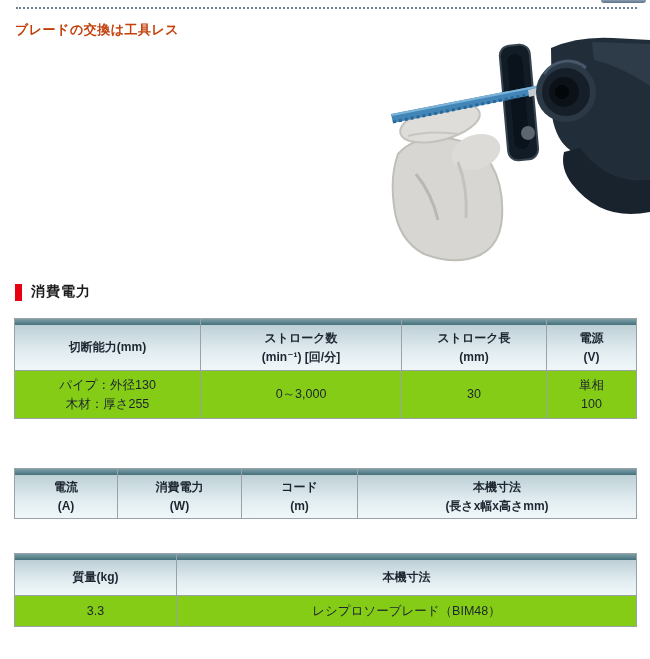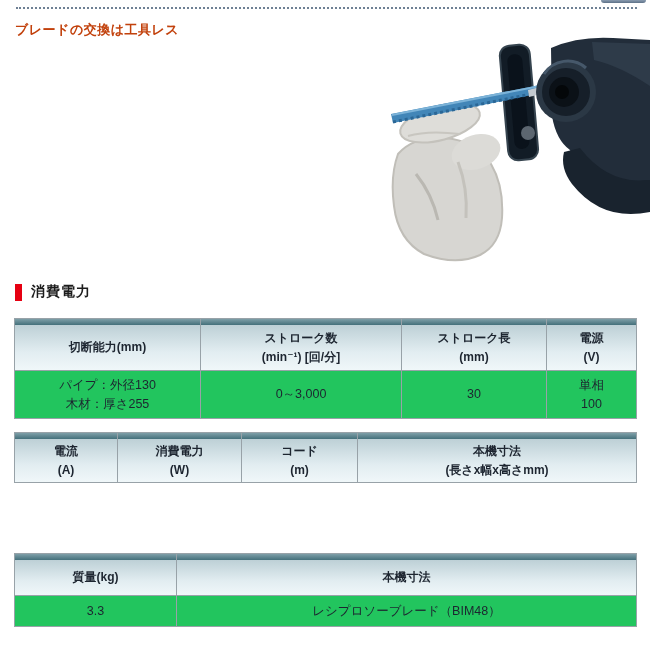--- a/index.html
+++ b/index.html
@@ -17,36 +17,36 @@
   .feature-note { position:absolute; top:21px; left:15px; font-size:13px; font-weight:bold;
     color:#c2410c; letter-spacing:0.5px; }
 
   .photo { position:absolute; top:28px; left:388px; width:262px; height:234px; }
 
   .section-header { position:absolute; top:283px; left:15px; display:flex; align-items:center; }
   .red-bar { width:7px; height:17px; background:#e60012; margin-right:9px; }
   .section-title { font-size:14px; font-weight:bold; color:#1c1c1c; letter-spacing:1px; }
 
   table.spec { position:absolute; left:14px; width:623px; border-collapse:collapse;
-    table-layout:fixed; background:#22c55e; border:1px solid #8f9aa0; }
+    table-layout:fixed; background:#84cc16; border:1px solid #8f9aa0; }
   table.spec th, table.spec td { border:1px solid #98a2a8; text-align:center;
     vertical-align:middle; white-space:pre-line; color:#1d2530; padding:2px 4px; }
   table.spec th { font-size:12px; font-weight:bold; line-height:1.55;
     background-image:linear-gradient(to bottom,#7e9fa8 0%,#44707b 100%),
                      linear-gradient(to bottom,#bdd0d6 0%,#e2edf1 60%,#f0f7f9 100%);
     background-size:100% 6px, 100% calc(100% - 6px);
     background-position:left top, left 6px;
     background-repeat:no-repeat;
     padding-top:8px; }
   table.spec td { font-size:12.5px; line-height:1.5; }
 
   #table1 { top:318px; }
   #table1 th { height:52px; }
   #table1 td { height:48px; }
-  #table2 { top:432px; }
+  #table2 { top:468px; }
   #table2 th { height:50px; }
   #table2 td { height:34px; }
   #table3 { top:553px; }
   #table3 th { height:42px; }
   #table3 td { height:31px; }
 </style>
 </head>
 <body>
 
 <div class="page">

